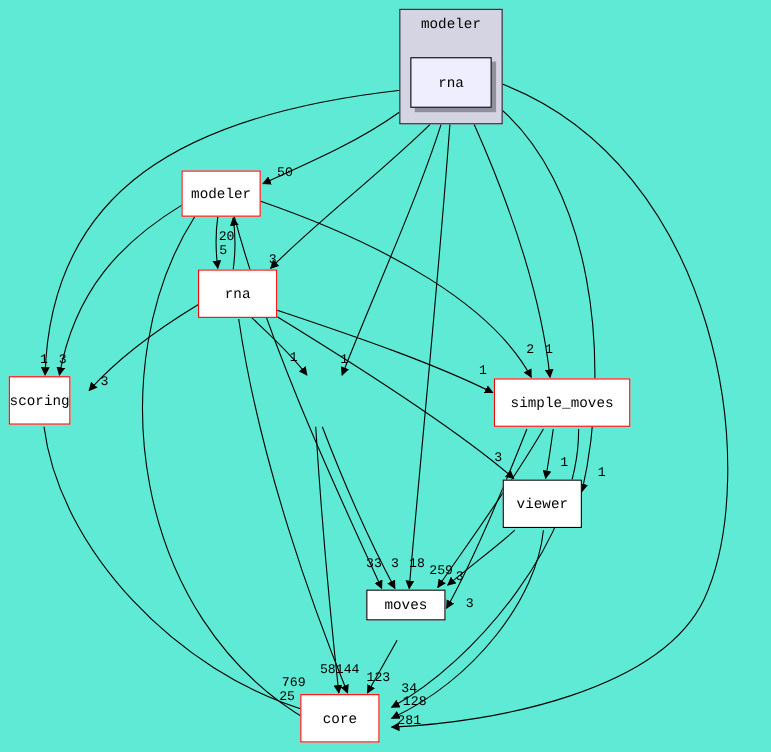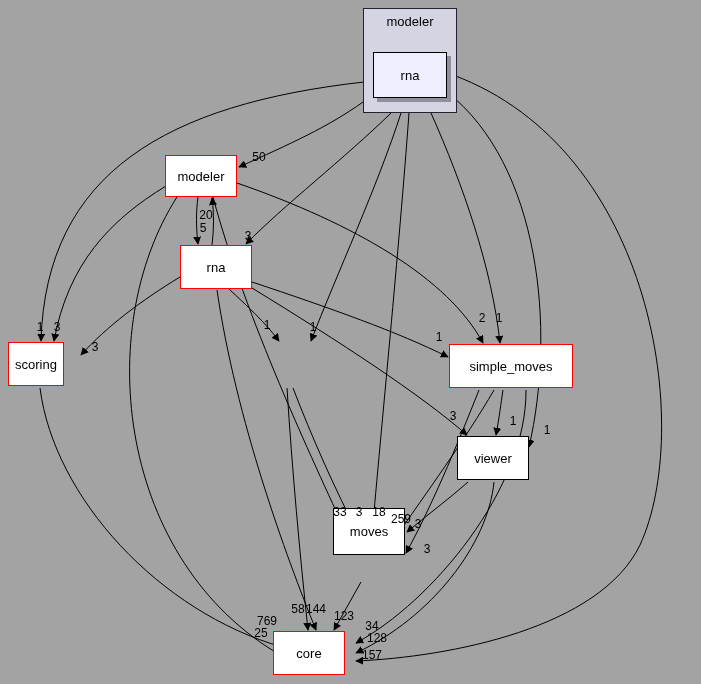--- a/index.html
+++ b/index.html
@@ -1,18 +1,18 @@
 <!DOCTYPE html>
 <html><head>
 <meta charset="utf-8">
 <style>
   html,body { margin:0; padding:0; background:#fff; }
   .canvas {
-    position:relative; width:701px; height:684px; background:#a3a3a3;
-    font-family:Liberation Sans, sans-serif; overflow:hidden;
+    position:relative; width:701px; height:684px; background:#5eead4;
+    font-family:Liberation Mono, monospace; overflow:hidden;
   }
   .edges { position:absolute; left:0; top:0; z-index:1; }
   .edge { fill:none; stroke:#000; stroke-width:1px; marker-end:url(#arrowhead); }
   .cluster {
     position:absolute; left:363px; top:8px; width:94px; height:105px;
     background:#d4d4e2; border:1px solid #23232f; box-sizing:border-box; z-index:2;
   }
   .cluster-label {
     position:absolute; left:0; top:5px; width:100%; text-align:center;
     font-size:13px; color:#000;
@@ -81,21 +81,21 @@
   <div class="cluster">
     <div class="cluster-label">modeler</div>
     <div class="current-node">rna</div>
   </div>
 
   <div class="node red" style="left:165px;top:155px;width:72px;height:42px">modeler</div>
   <div class="node red" style="left:180px;top:245px;width:72px;height:44px">rna</div>
   <div class="node red" style="left:8px;top:342px;width:56px;height:44px">scoring</div>
   <div class="node red" style="left:449px;top:344px;width:124px;height:44px">simple_moves</div>
   <div class="node" style="left:457px;top:436px;width:72px;height:44px">viewer</div>
-  <div class="node" style="left:333px;top:508px;width:72px;height:47px">moves</div>
+  <div class="node" style="left:333px;top:536px;width:72px;height:28px">moves</div>
   <div class="node red" style="left:273px;top:631px;width:72px;height:44px">core</div>
 
   <span class="elabel" style="left:259px;top:157px">50</span>
   <span class="elabel" style="left:248px;top:236px">3</span>
   <span class="elabel" style="left:40px;top:327px">1</span>
   <span class="elabel" style="left:57px;top:327px">3</span>
   <span class="elabel" style="left:95px;top:347px">3</span>
   <span class="elabel" style="left:267px;top:325px">1</span>
   <span class="elabel" style="left:313px;top:327px">1</span>
   <span class="elabel" style="left:439px;top:337px">1</span>
@@ -110,17 +110,17 @@
   <span class="elabel" style="left:401px;top:519px">259</span>
   <span class="elabel" style="left:418px;top:524px">3</span>
   <span class="elabel" style="left:427px;top:549px">3</span>
   <span class="elabel" style="left:267px;top:621px">769</span>
   <span class="elabel" style="left:261px;top:633px">25</span>
   <span class="elabel" style="left:298px;top:609px">58</span>
   <span class="elabel" style="left:316px;top:609px">144</span>
   <span class="elabel" style="left:344px;top:616px">123</span>
   <span class="elabel" style="left:372px;top:626px">34</span>
   <span class="elabel" style="left:377px;top:638px">128</span>
-  <span class="elabel" style="left:372px;top:655px">157</span>
+  <span class="elabel" style="left:372px;top:655px">281</span>
   <span class="elabel" style="left:206px;top:215px">20</span>
   <span class="elabel" style="left:203px;top:228px">5</span>
 
 </div>
 
 </body></html>

